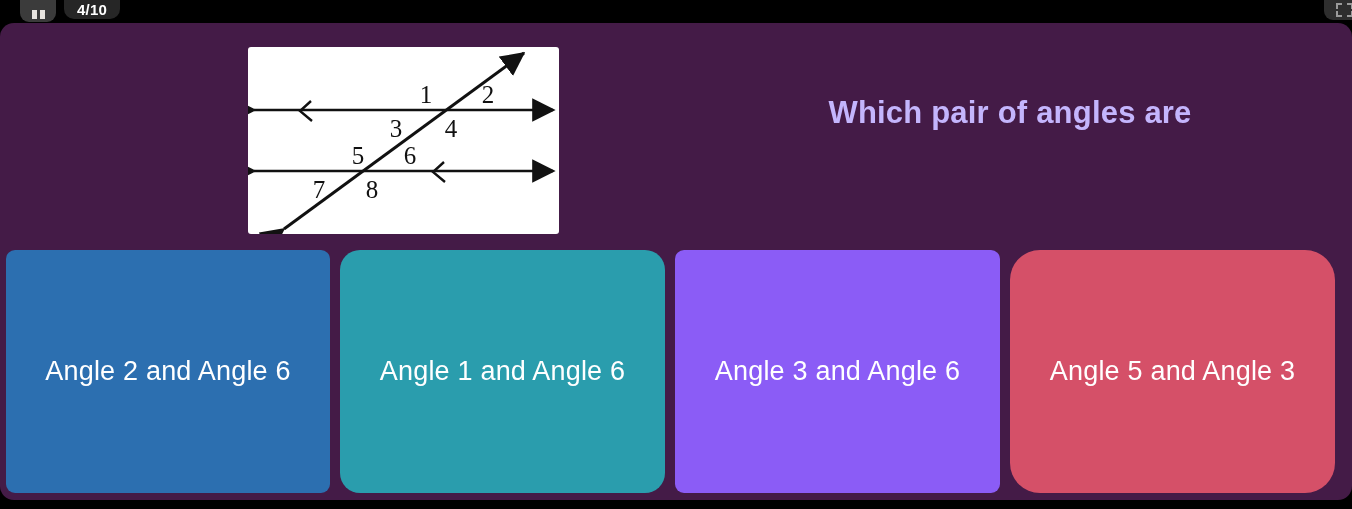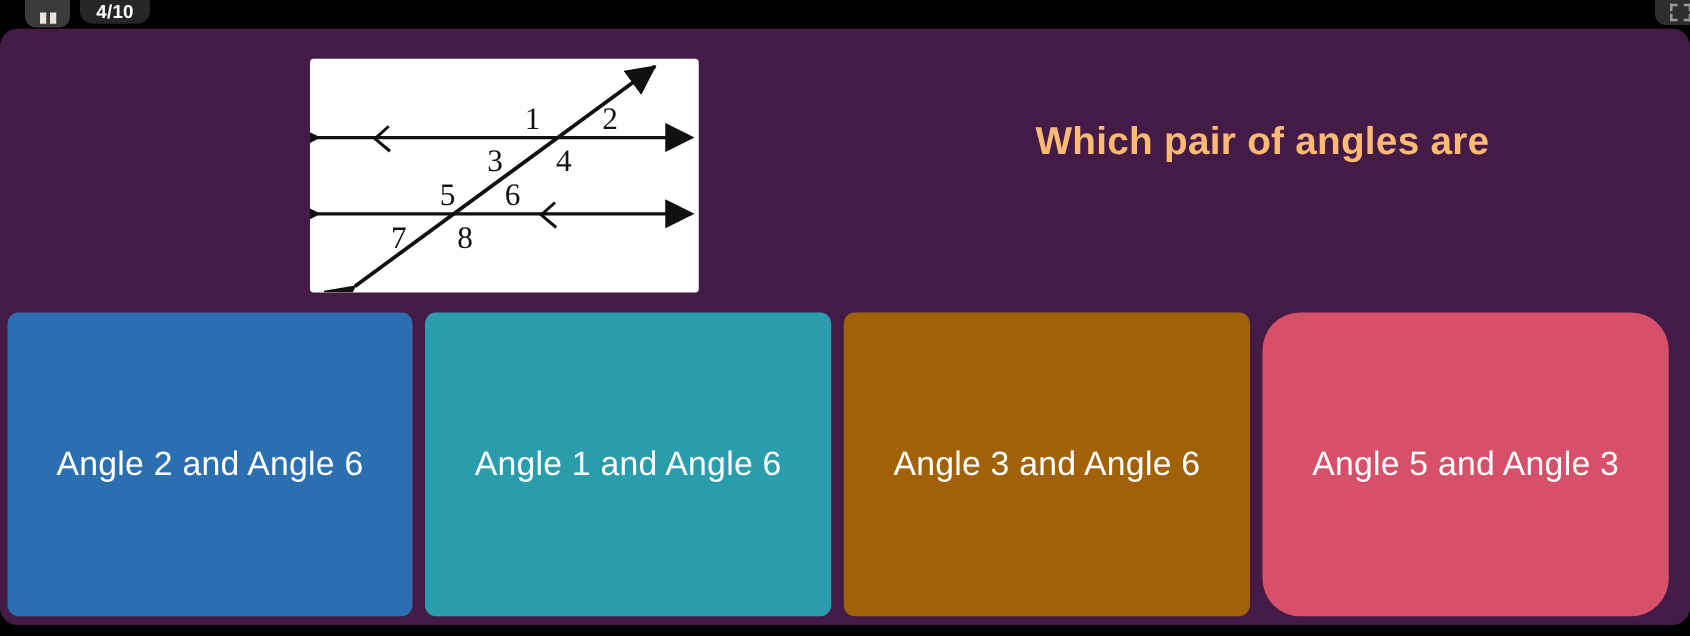--- a/index.html
+++ b/index.html
@@ -64,42 +64,42 @@
     position: absolute; left: 248px; top: 24px;
     width: 311px; height: 187px;
     background: #fff;
     border-radius: 3px;
     overflow: hidden;
   }
   .diagram-box svg { display: block; width: 311px; height: 187px; }
   .question-text {
     position: absolute; left: 680px; top: 70px; width: 660px;
     text-align: center;
-    color: #fdba74;
+    color: #c4b5fd;
     font-size: 31px; line-height: 40px; font-weight: 600;
     letter-spacing: .2px;
   }
 
   
   .answers {
     position: absolute; left: 0; top: 227px; width: 1284px; height: 250px;
   }
   .tile {
     position: absolute; top: 0; height: 243px;
     border-radius: 9px;
     display: flex; align-items: center;
     color: #ffffff;
     font-size: 27px; font-weight: 500;
     letter-spacing: .2px;
     white-space: nowrap;
   }
   .tile .tile-label { width: 100%; text-align: center; }
   .tile-0 { left: 6px;   width: 324px; background: #2C6FB0; }
-  .tile-1 { left: 340px; width: 325px; background: #2A9DAD; }
-  .tile-2 { left: 675px; width: 325px; background: #a16207; }
+  .tile-1 { left: 340px; width: 325px; background: #2A9DAD; border-radius: 20px; }
+  .tile-2 { left: 675px; width: 325px; background: #8b5cf6; }
   .tile-3 { left: 1010px;width: 325px; background: #D55068; border-radius: 30px; }
 </style>
 </head>
 <body>
 
 <div id="app">
 
   <div class="topbar">
 
     <div class="pause-btn">

